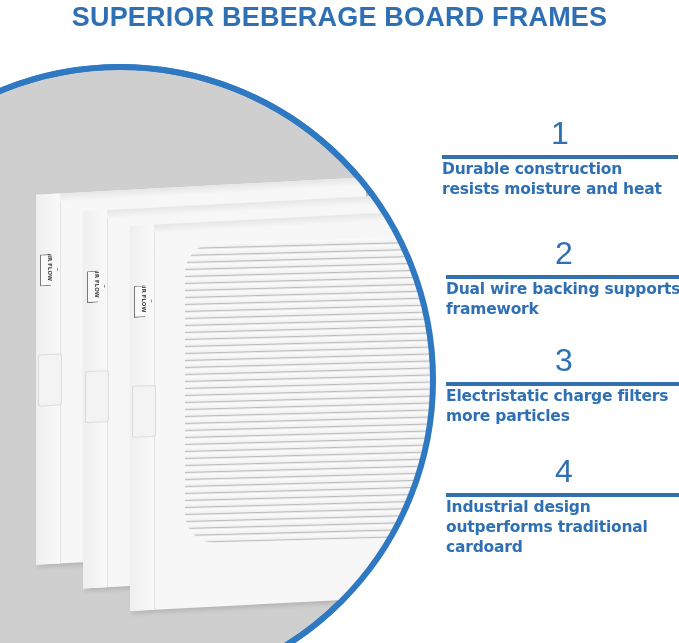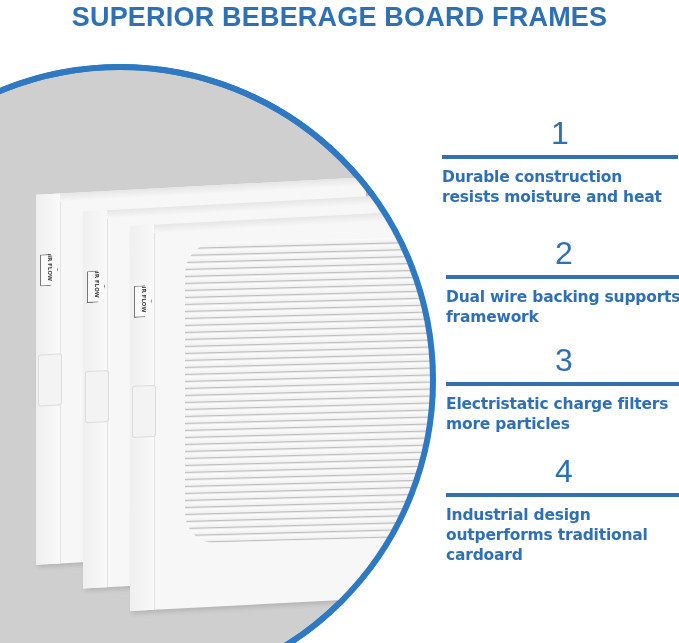--- a/index.html
+++ b/index.html
@@ -54,21 +54,21 @@
   }
   .feature {
     position: absolute; left: 442px; width: 236px;
   }
   .feature .num {
     text-align: center; font-size: 32px; color: #2f70b5; line-height: 32px;
     font-family: "Liberation Sans", sans-serif;
   }
   .feature .rule { height: 4px; background: #3371ae; margin-top: 6px; }
   .feature .desc {
-    margin-top: 8px; font-size: 15.5px; line-height: 20px; color: #2f70b5;
+    margin-top: 0; font-size: 15.5px; line-height: 20px; color: #2f70b5;
     font-weight: bold; font-family: "DejaVu Sans", sans-serif; letter-spacing: -0.2px;
   }
 </style>
 </head>
 <body>
 
 <div class="circle-wrap">
   <div class="circle"></div>
 
   <div class="frame" style="left:36px; top:186px; width:330px; height:370px; transform: skewY(-3deg);">

